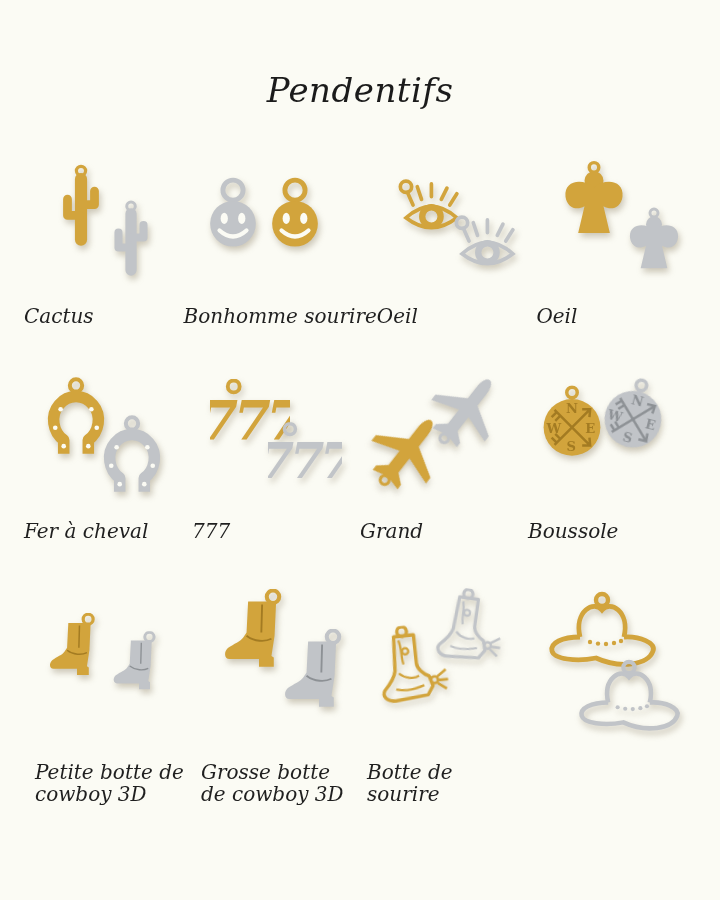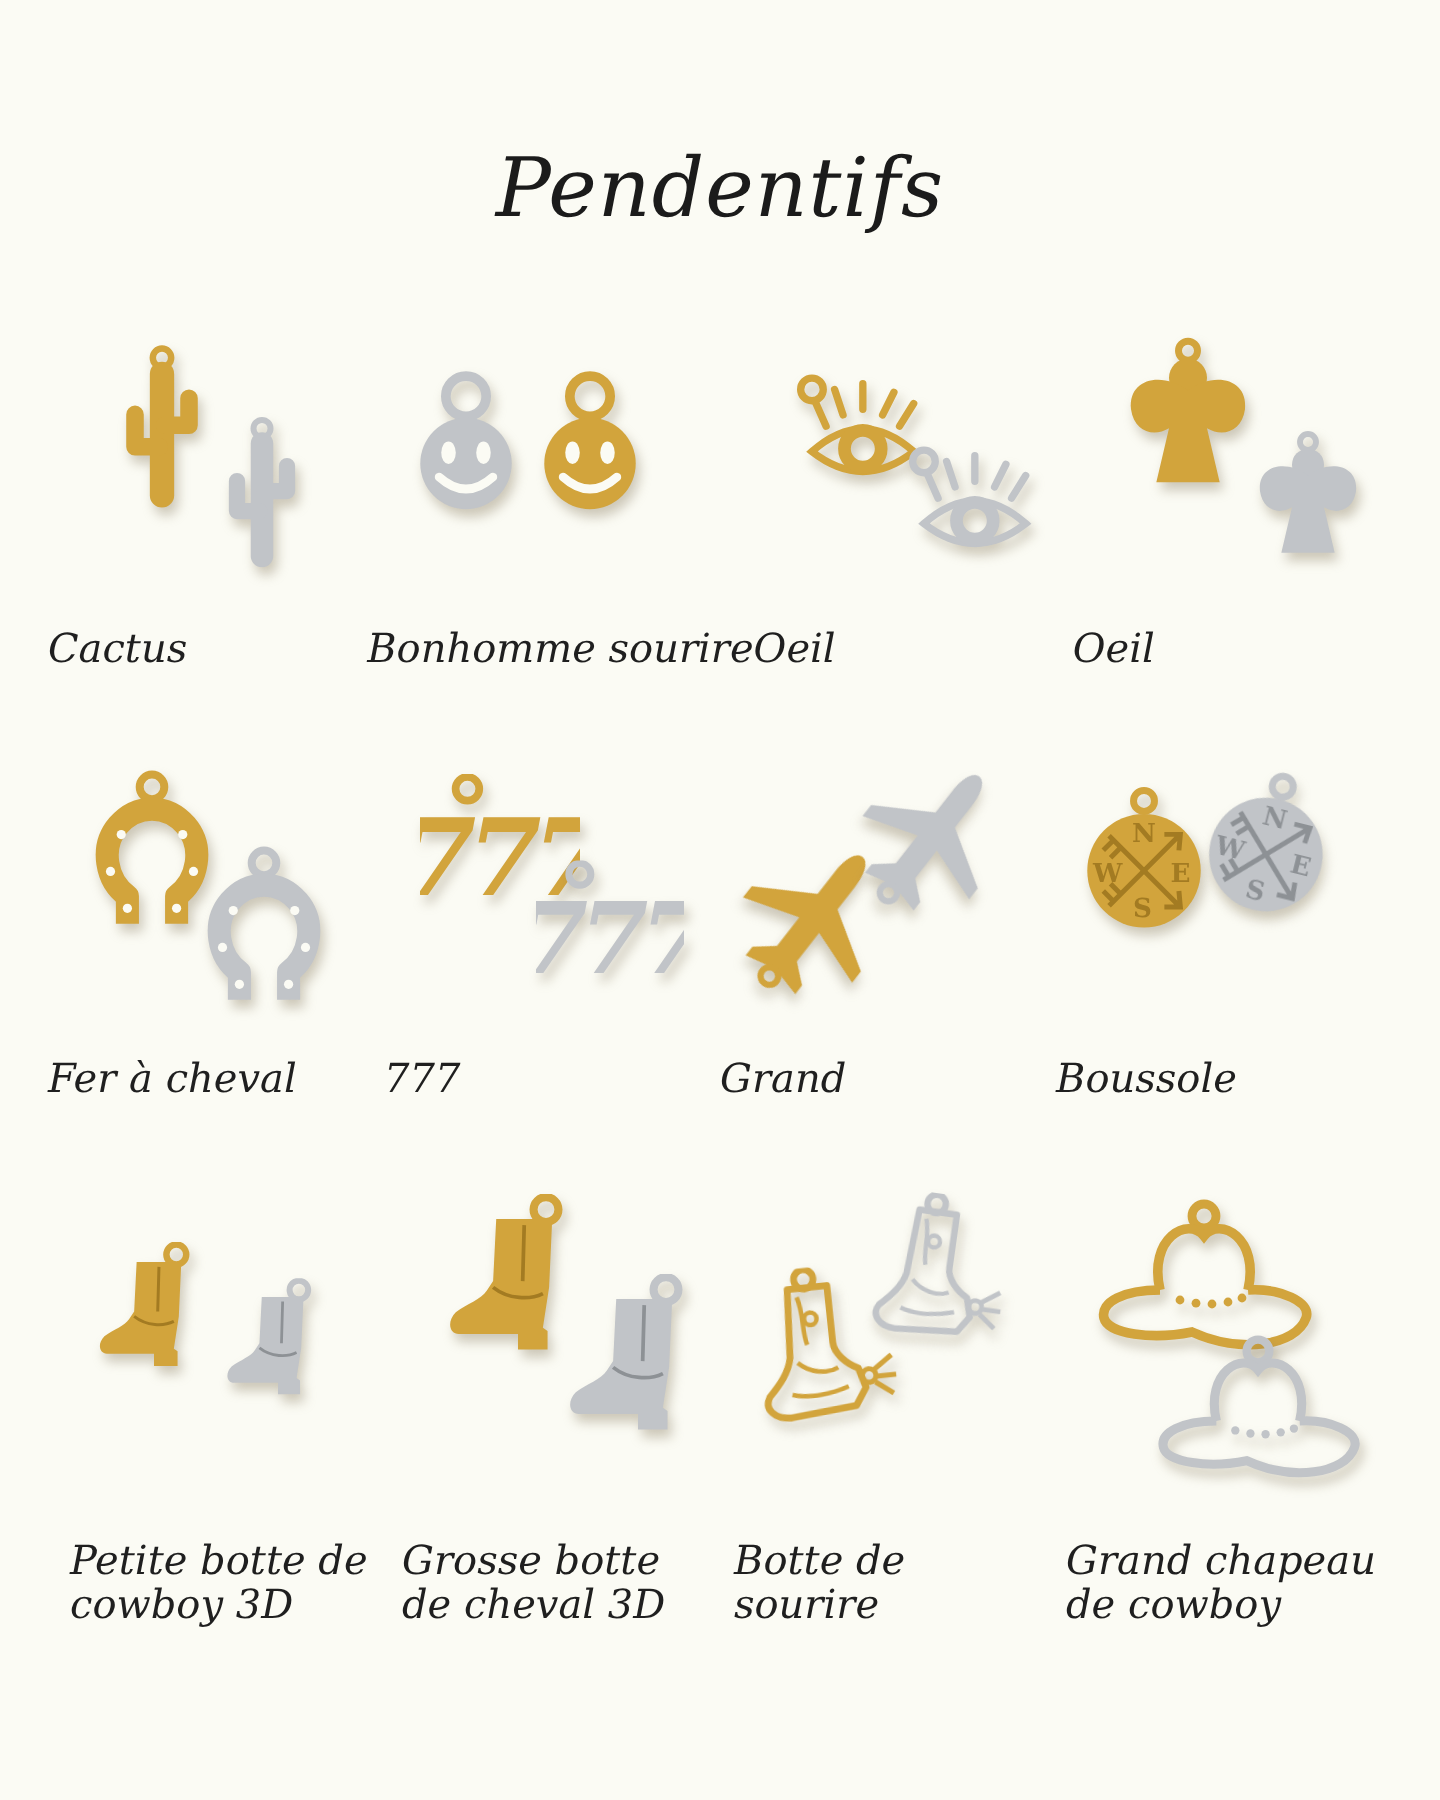--- a/index.html
+++ b/index.html
@@ -1,20 +1,20 @@
 <!DOCTYPE html>
 <html><head>
 <meta charset="utf-8">
 <style>
   html,body { margin:0; padding:0; }
   body { width:720px; height:900px; background:#FBFBF4; font-family:"DejaVu Serif", serif; }
   .page { position:relative; width:720px; height:900px; overflow:hidden; }
   .page-title {
     margin-top:70px; text-align:center;
-    font-style:italic; font-size:41px; color:#1b1b1b; letter-spacing:.5px;
+    font-style:italic; font-size:34px; color:#1b1b1b; letter-spacing:.5px;
   }
   .grid { margin-top:42px; }
   .row { display:grid; grid-template-columns:repeat(4,1fr); padding:0 24px; margin-bottom:40px; }
   .row:last-child { margin-bottom:0;padding-left:32px; }
   .cell { text-align:left; }
   .charms { position:relative; height:145px; }
   .charms.tall { height:170px; }
   .charm { position:absolute; overflow:visible;
            filter:drop-shadow(2px 4px 3px rgba(128,115,88,.38)); }
   .gold   { --metal:#D2A43C; --detail:#A37B22; --paper:#FBFBF4; }
@@ -238,21 +238,21 @@
 
       <div class="cell">
         <div class="charms tall">
           <svg class="charm gold" style="left:22px;top:6px;width:78px;height:84px" viewBox="0 0 50 54">
               <use href="#sym-boot3d"></use>
             </svg>
           <svg class="charm silver" style="left:82px;top:46px;width:78px;height:84px" viewBox="0 0 50 54">
               <use href="#sym-boot3d"></use>
             </svg>
         </div>
-        <div class="label wrap">Grosse botte de cheval 3D</div>
+        <div class="label wrap">Grosse botte de cowboy 3D</div>
       </div>
 
       <div class="cell">
         <div class="charms tall">
           <svg class="charm gold" style="left:10px;top:42px;width:74px;height:83px;transform:rotate(-6deg)" viewBox="0 0 52 58">
               <use href="#sym-bootflat"></use>
             </svg>
           <svg class="charm silver" style="left:70px;top:6px;width:70px;height:78px;transform:rotate(8deg)" viewBox="0 0 52 58">
               <use href="#sym-bootflat"></use>
             </svg>
@@ -262,18 +262,17 @@
 
       <div class="cell">
         <div class="charms tall">
           <svg class="charm gold" style="left:14px;top:8px;width:116px;height:92px" viewBox="0 0 58 46">
               <use href="#sym-hat"></use>
             </svg>
           <svg class="charm silver" style="left:44px;top:76px;width:110px;height:87px" viewBox="0 0 58 46">
               <use href="#sym-hat"></use>
             </svg>
         </div>
-        <div class="label wrap">Grand chapeau de cowboy</div>
       </div>
     </div>
 
   </div>
 </div>
 
 </body></html>

